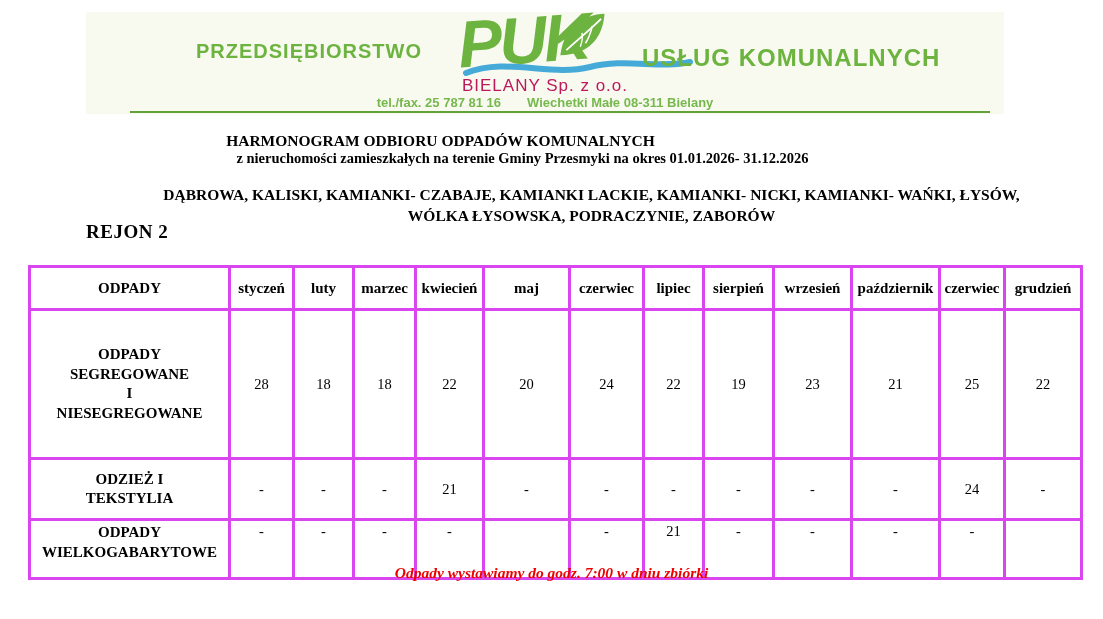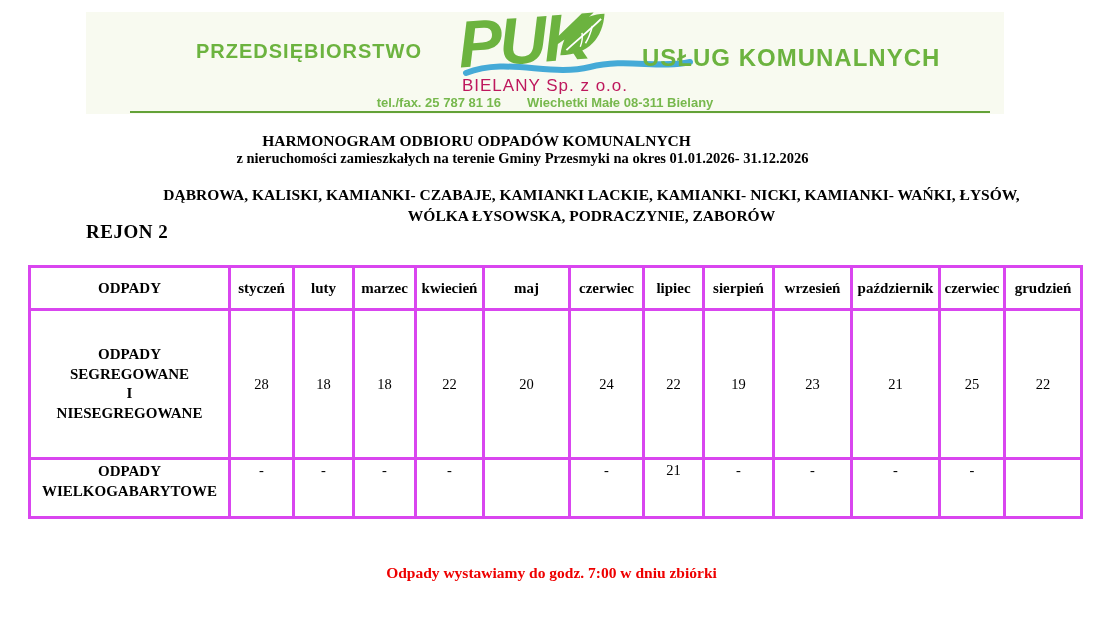--- a/index.html
+++ b/index.html
@@ -38,21 +38,21 @@
   }
   .contact-line{
     position:absolute;left:86px;top:95px;width:918px;text-align:center;
     font-family:"Liberation Sans","DejaVu Sans",sans-serif;
     color:#77b84d;font-size:13px;font-weight:bold;
   }
   .contact-line .gap{display:inline-block;width:26px;}
   
   .doc-title{
     position:absolute;left:0;top:132px;width:881px;text-align:center;
-    font-weight:bold;font-size:15.5px;margin-left:36px;
+    font-weight:bold;font-size:15.5px;
   }
   .doc-subtitle{
     position:absolute;left:0;top:150px;width:1045px;text-align:center;
     font-weight:bold;font-size:14.5px;
   }
   .locations{
     position:absolute;left:0;top:185px;width:1103px;text-align:center;
     font-weight:bold;font-size:15.5px;line-height:1.35;
     white-space:pre-line;
     padding-left:40px;
@@ -73,21 +73,21 @@
   table.schedule th{font-weight:bold;font-size:15px;height:36px;vertical-align:middle;}
   table.schedule td{font-size:14.5px;vertical-align:middle;}
   table.schedule td.label{font-weight:bold;font-size:15px;white-space:pre-line;line-height:1.3;}
   tr.row-0 td{height:142px;}
   tr.row-1 td{height:54px;}
   tr.row-2 td{height:52px;vertical-align:top;}
   tr.row-2 td.label{padding-top:2px;}
   
   .footer-note{
     position:absolute;left:0;top:564px;width:1103px;text-align:center;
-    font-weight:bold;font-size:15.5px;
+    font-weight:bold;font-size:15.5px;font-style:italic;
   }
 </style>
 </head>
 <body>
 
 <div class="logo-band" style="background: rgb(248, 250, 240);"></div>
 <div class="logo-rule"></div>
 
 <div class="logo-part company-prefix">PRZEDSIĘBIORSTWO</div>
 
@@ -170,20 +170,36 @@
         <td>22</td>
         <td>20</td>
         <td>24</td>
         <td>22</td>
         <td>19</td>
         <td>23</td>
         <td>21</td>
         <td>25</td>
         <td>22</td>
       </tr>
+      <tr class="row-1">
+        <td class="label">ODZIEŻ I
+TEKSTYLIA</td>
+        <td>-</td>
+        <td>-</td>
+        <td>-</td>
+        <td>21</td>
+        <td>-</td>
+        <td>-</td>
+        <td>-</td>
+        <td>-</td>
+        <td>-</td>
+        <td>-</td>
+        <td>24</td>
+        <td>-</td>
+      </tr>
       <tr class="row-2">
         <td class="label">ODPADY
 WIELKOGABARYTOWE</td>
         <td>-</td>
         <td>-</td>
         <td>-</td>
         <td>-</td>
         <td></td>
         <td>-</td>
         <td>21</td>

